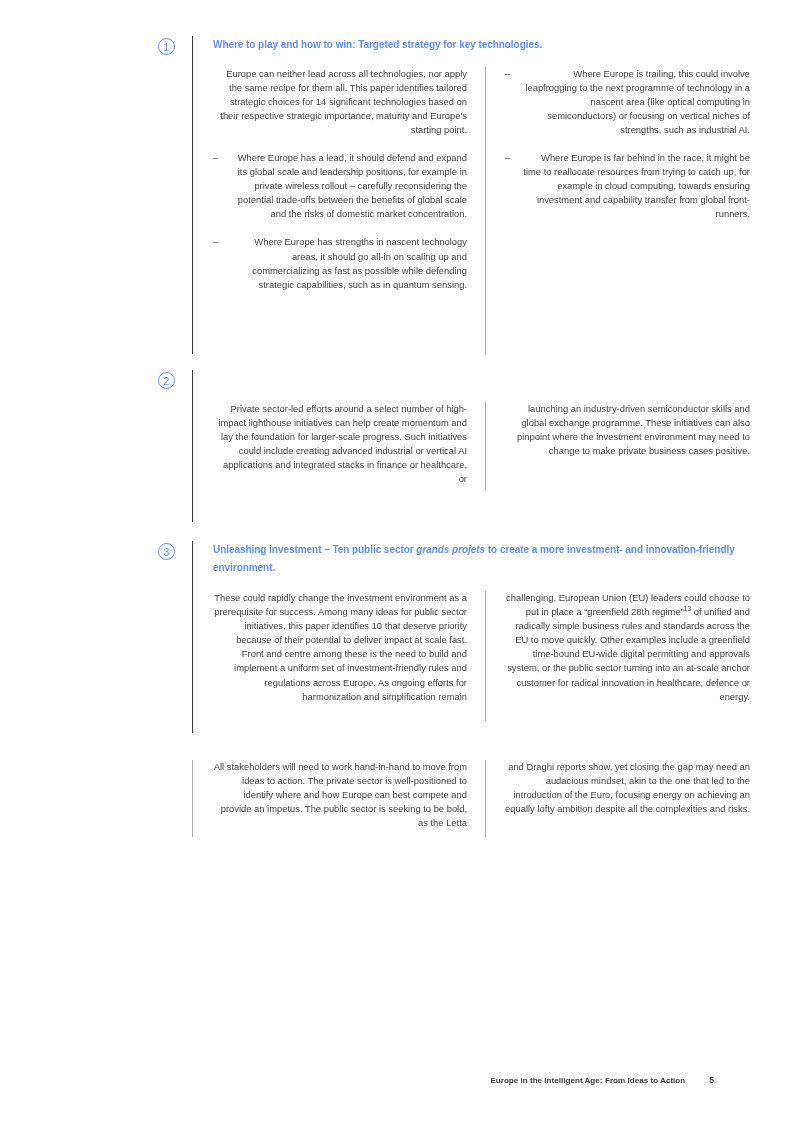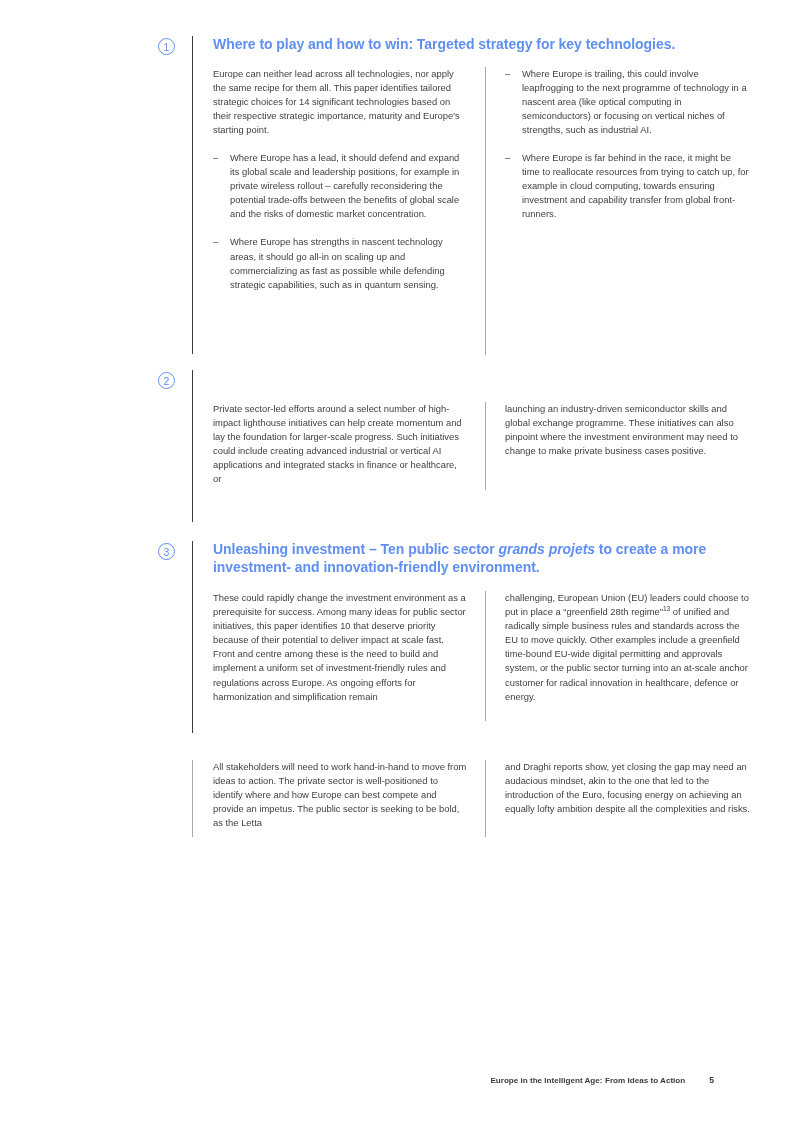--- a/index.html
+++ b/index.html
@@ -64,21 +64,21 @@
   }
 
   .body-col {
     flex: 1 1 auto;
     padding-left: 20px;
     box-sizing: border-box;
   }
 
   .sec-heading {
     color: #5f8ff0;
-    font-size: 14px;
+    font-size: 10px;
     font-weight: bold;
     line-height: 17.5px;
     letter-spacing: -0.05px;
     margin: 0;
     padding-top: 0px;
   }
   .sec-heading .ital {
     font-style: italic;
     font-weight: bold;
   }
@@ -86,20 +86,21 @@
   .cols {
     display: flex;
     align-items: flex-start;
   }
 
   .col {
     box-sizing: border-box;
     font-size: 9.4px;
     line-height: 14.1px;
     color: #3f3f3f;
+    text-align: right;
   }
   .col.left {
     flex: 0 0 272px;
     width: 272px;
     padding-right: 18px;
   }
   .col.right {
     flex: 1 1 auto;
     padding-left: 19px;
   }

